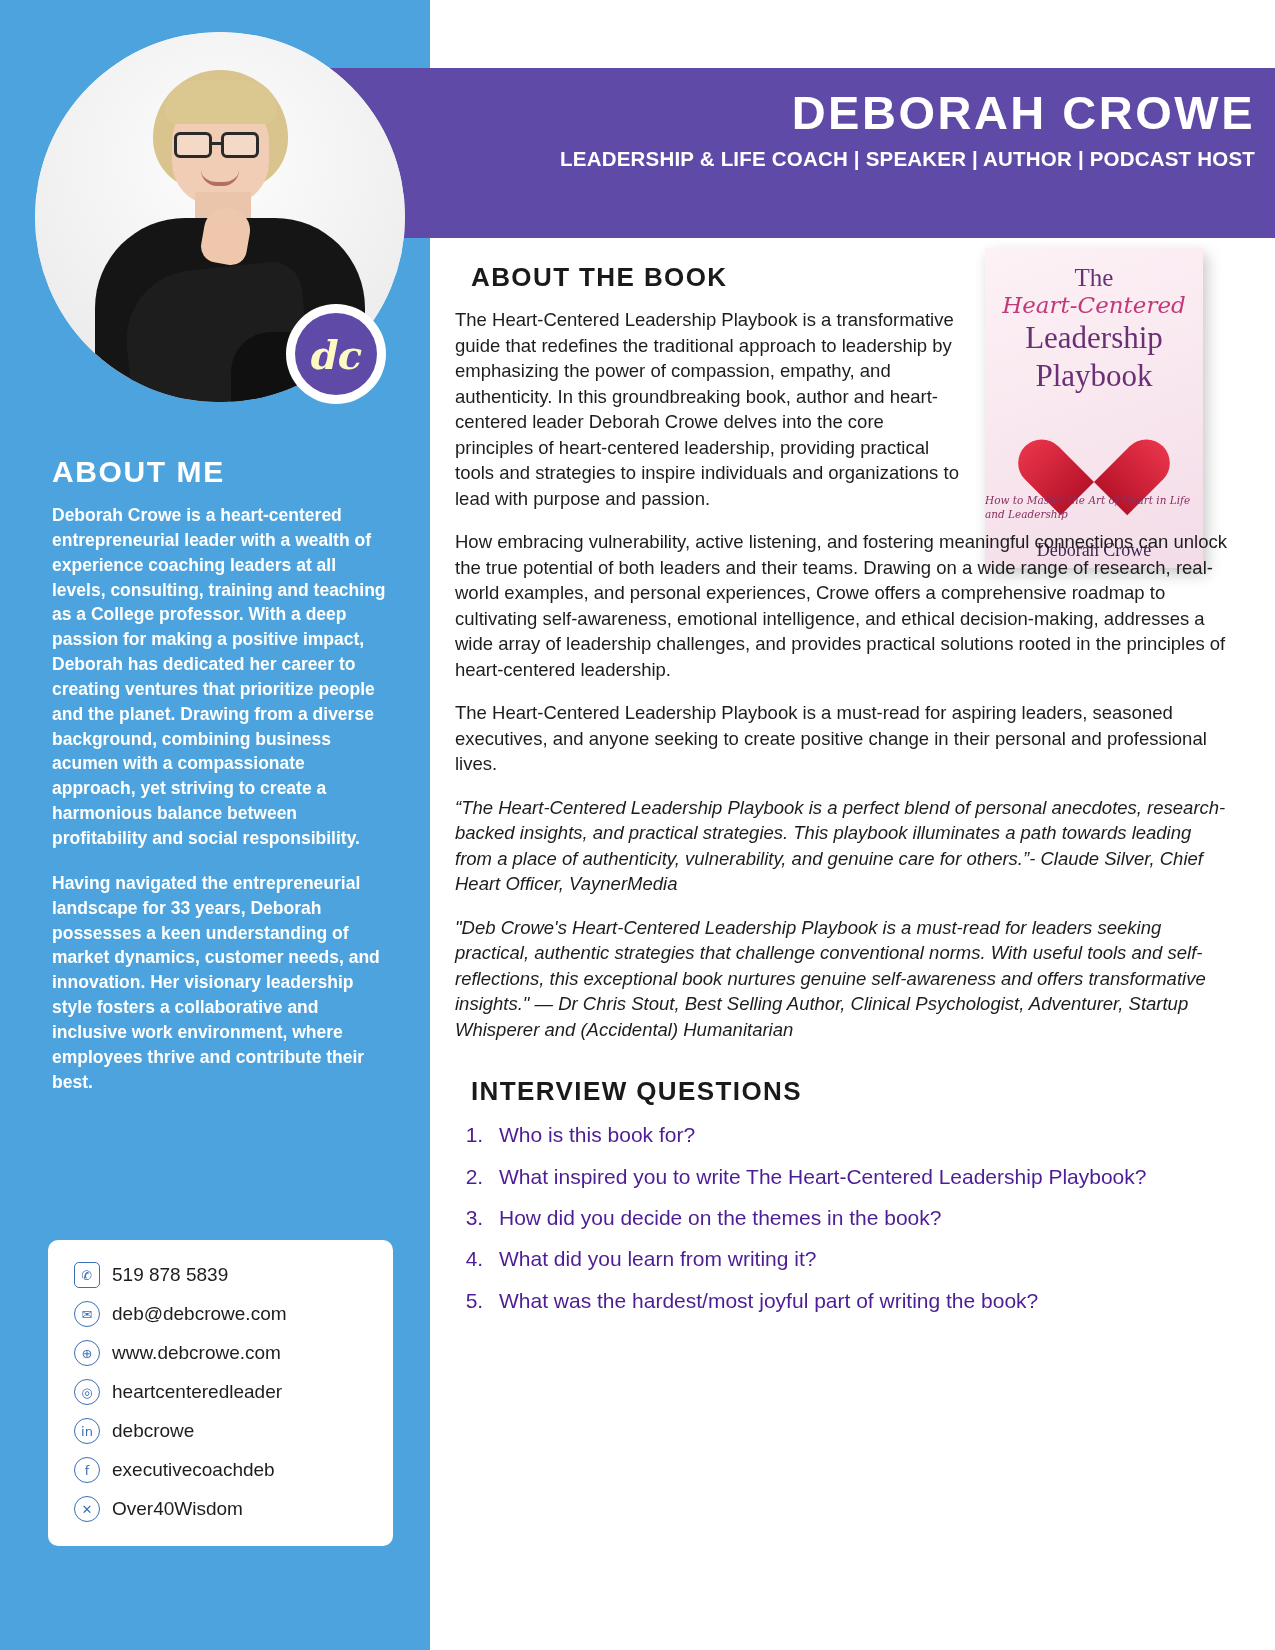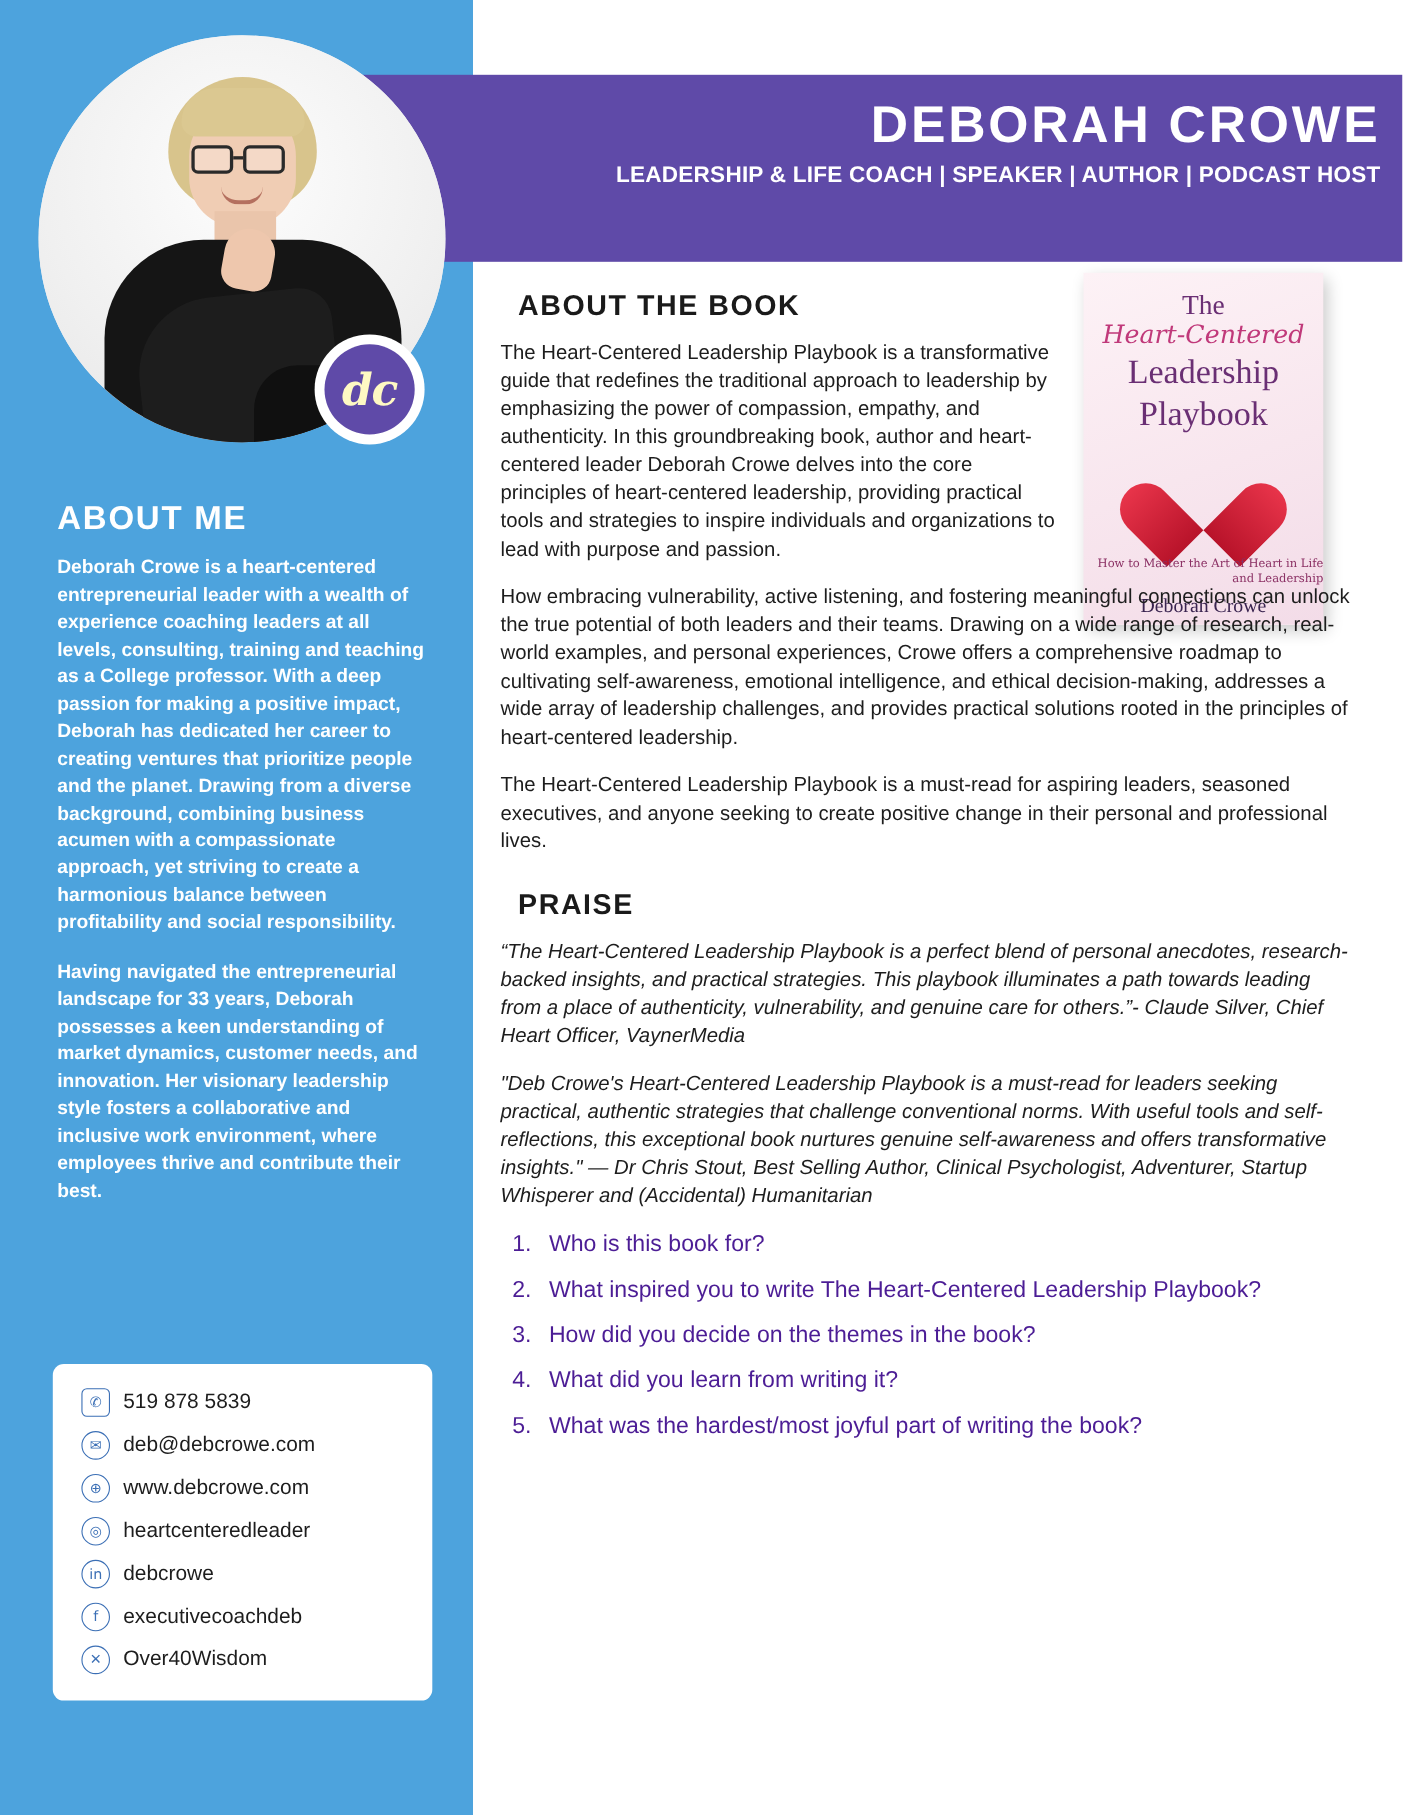--- a/index.html
+++ b/index.html
@@ -292,23 +292,24 @@
     content: "";
     position: absolute;
     top: 0;
     width: 47px; height: 74px;
     background: linear-gradient(180deg,#e8344a,#b8132a);
     border-radius: 47px 47px 0 0;
   }
   .bk-heart::before { left: 47px; transform: rotate(45deg); transform-origin: 0 100%; }
   .bk-heart::after { left: 0; transform: rotate(-45deg); transform-origin: 100% 100%; }
   .bk-sub {
-    position: absolute; left: 0; right: 0; top: 258px;
-    text-align: right;
+    position: absolute; left: 0; right: 0; top: 246px;
+    text-align: left;
     font-family: "DejaVu Serif", serif;
+    font-style: italic;
     font-size: 10.5px;
     color: #8a2f63;
     line-height: 1.3;
   }
   .bk-author {
     position: absolute; left: 0; right: 0; top: 292px;
     text-align: center;
     font-family: "Liberation Serif", serif;
     font-size: 18px;
     color: #3a2450;
@@ -409,24 +410,24 @@
   <div class="bk-sub">How to Master the Art of Heart in Life and Leadership</div>
   <div class="bk-author">Deborah Crowe</div>
 </div>
 
 <div class="main">
   <h3 class="section">ABOUT THE BOOK</h3>
   <p class="body-p about-book-text">The Heart-Centered Leadership Playbook is a transformative guide that redefines the traditional approach to leadership by emphasizing the power of compassion, empathy, and authenticity. In this groundbreaking book, author and heart-centered leader Deborah Crowe delves into the core principles of heart-centered leadership, providing practical tools and strategies to inspire individuals and organizations to lead with purpose and passion.</p>
   <p class="body-p">How embracing vulnerability, active listening, and fostering meaningful connections can unlock the true potential of both leaders and their teams. Drawing on a wide range of research, real-world examples, and personal experiences, Crowe offers a comprehensive roadmap to cultivating self-awareness, emotional intelligence, and ethical decision-making, addresses a wide array of leadership challenges, and provides practical solutions rooted in the principles of heart-centered leadership.</p>
   <p class="body-p">The Heart-Centered Leadership Playbook is a must-read for aspiring leaders, seasoned executives, and anyone seeking to create positive change in their personal and professional lives.</p>
 
-  <h3 class="section" style="margin-top:30px;">PRAISE</h3>
   <p class="praise-p">“The Heart-Centered Leadership Playbook is a perfect blend of personal anecdotes, research-backed insights, and practical strategies. This playbook illuminates a path towards leading from a place of authenticity, vulnerability, and genuine care for others.”- Claude Silver, Chief Heart Officer, VaynerMedia</p>
   <p class="praise-p">"Deb Crowe's Heart-Centered Leadership Playbook is a must-read for leaders seeking practical, authentic strategies that challenge conventional norms. With useful tools and self-reflections, this exceptional book nurtures genuine self-awareness and offers transformative insights." — Dr Chris Stout, Best Selling Author, Clinical Psychologist, Adventurer, Startup Whisperer and (Accidental) Humanitarian</p>
 
+  <h3 class="section" style="margin-top:34px;">INTERVIEW QUESTIONS</h3>
   <ol class="questions">
     <li>Who is this book for?</li>
     <li>What inspired you to write The Heart-Centered Leadership Playbook?</li>
     <li>How did you decide on the themes in the book?</li>
     <li>What did you learn from writing it?</li>
     <li>What was the hardest/most joyful part of writing the book?</li>
   </ol>
 </div>
 
 </body></html>

